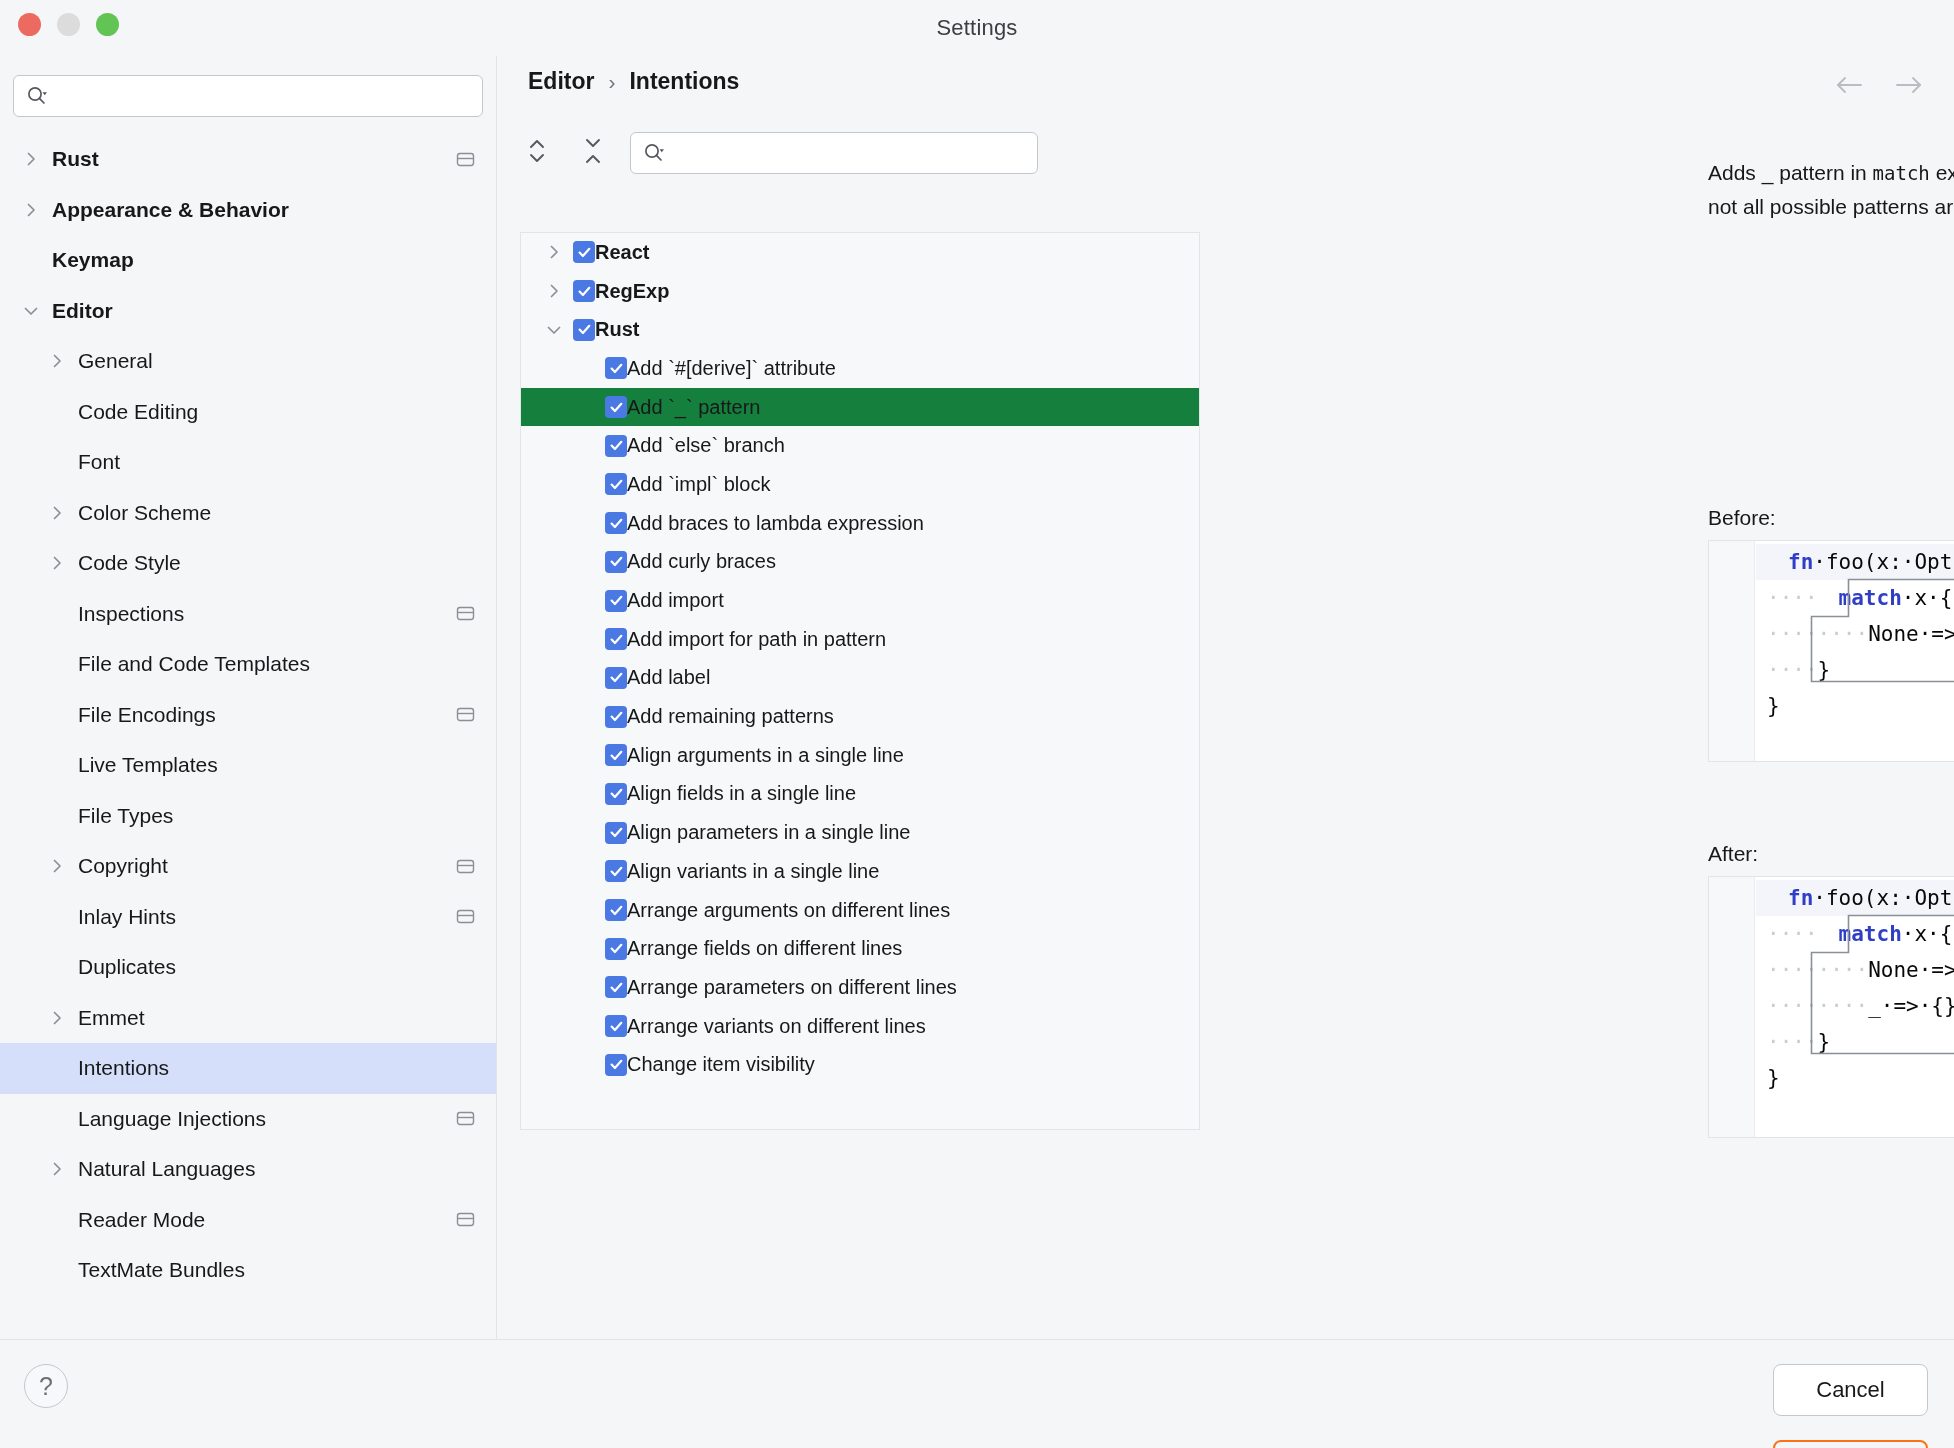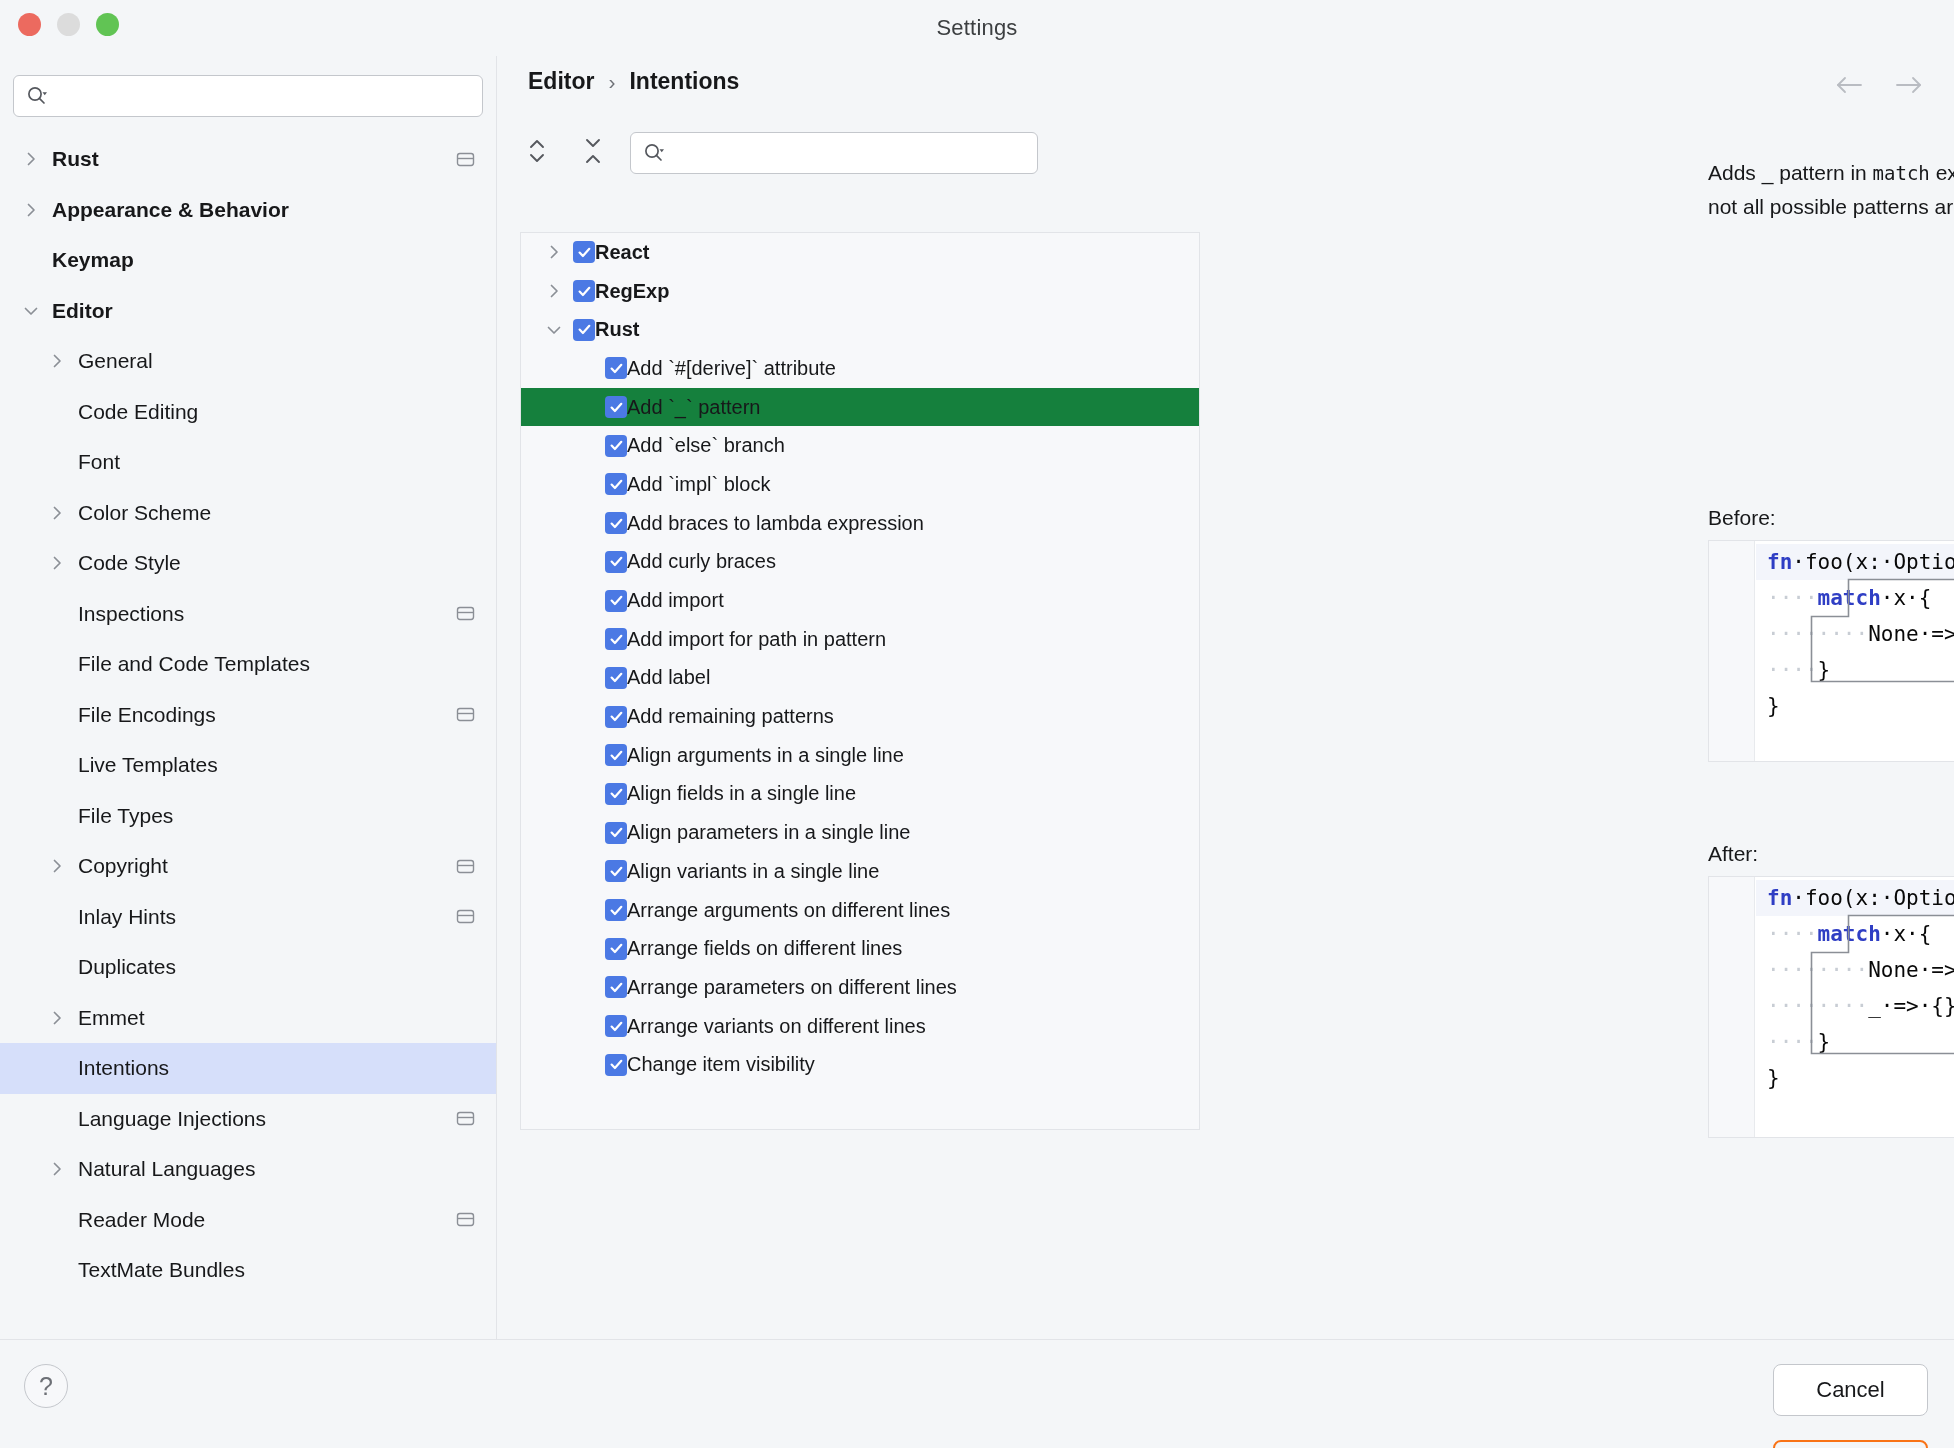--- a/index.html
+++ b/index.html
@@ -135,21 +135,21 @@
   .codebox.after  { top: 820px; height: 262px; }
   .gutter {
     position: absolute; top: 0; left: 0; width: 46px; height: 100%;
     background: #f7f8fa; border-right: 1px solid #e8eaed;
   }
   .cline {
     position: absolute; left: 58px; font-family: "DejaVu Sans Mono", monospace;
     font-size: 21px; line-height: 36px; height: 36px; color: #080808;
     white-space: pre;
   }
-  .kw { color: #2f3ec4; font-weight: bold; }
+  .kw { color: #2f3ec4; font-weight: bold; margin-left: 21px; }
   .ws { color: #c8cdd4; }
   .firstline-hl {
     position: absolute; left: 47px; right: 0; height: 36px;
     background: #f3f5fb;
   }
   
   .hl-svg { position: absolute; left: 0; top: 0; pointer-events: none; }
 
   
   .footer {

